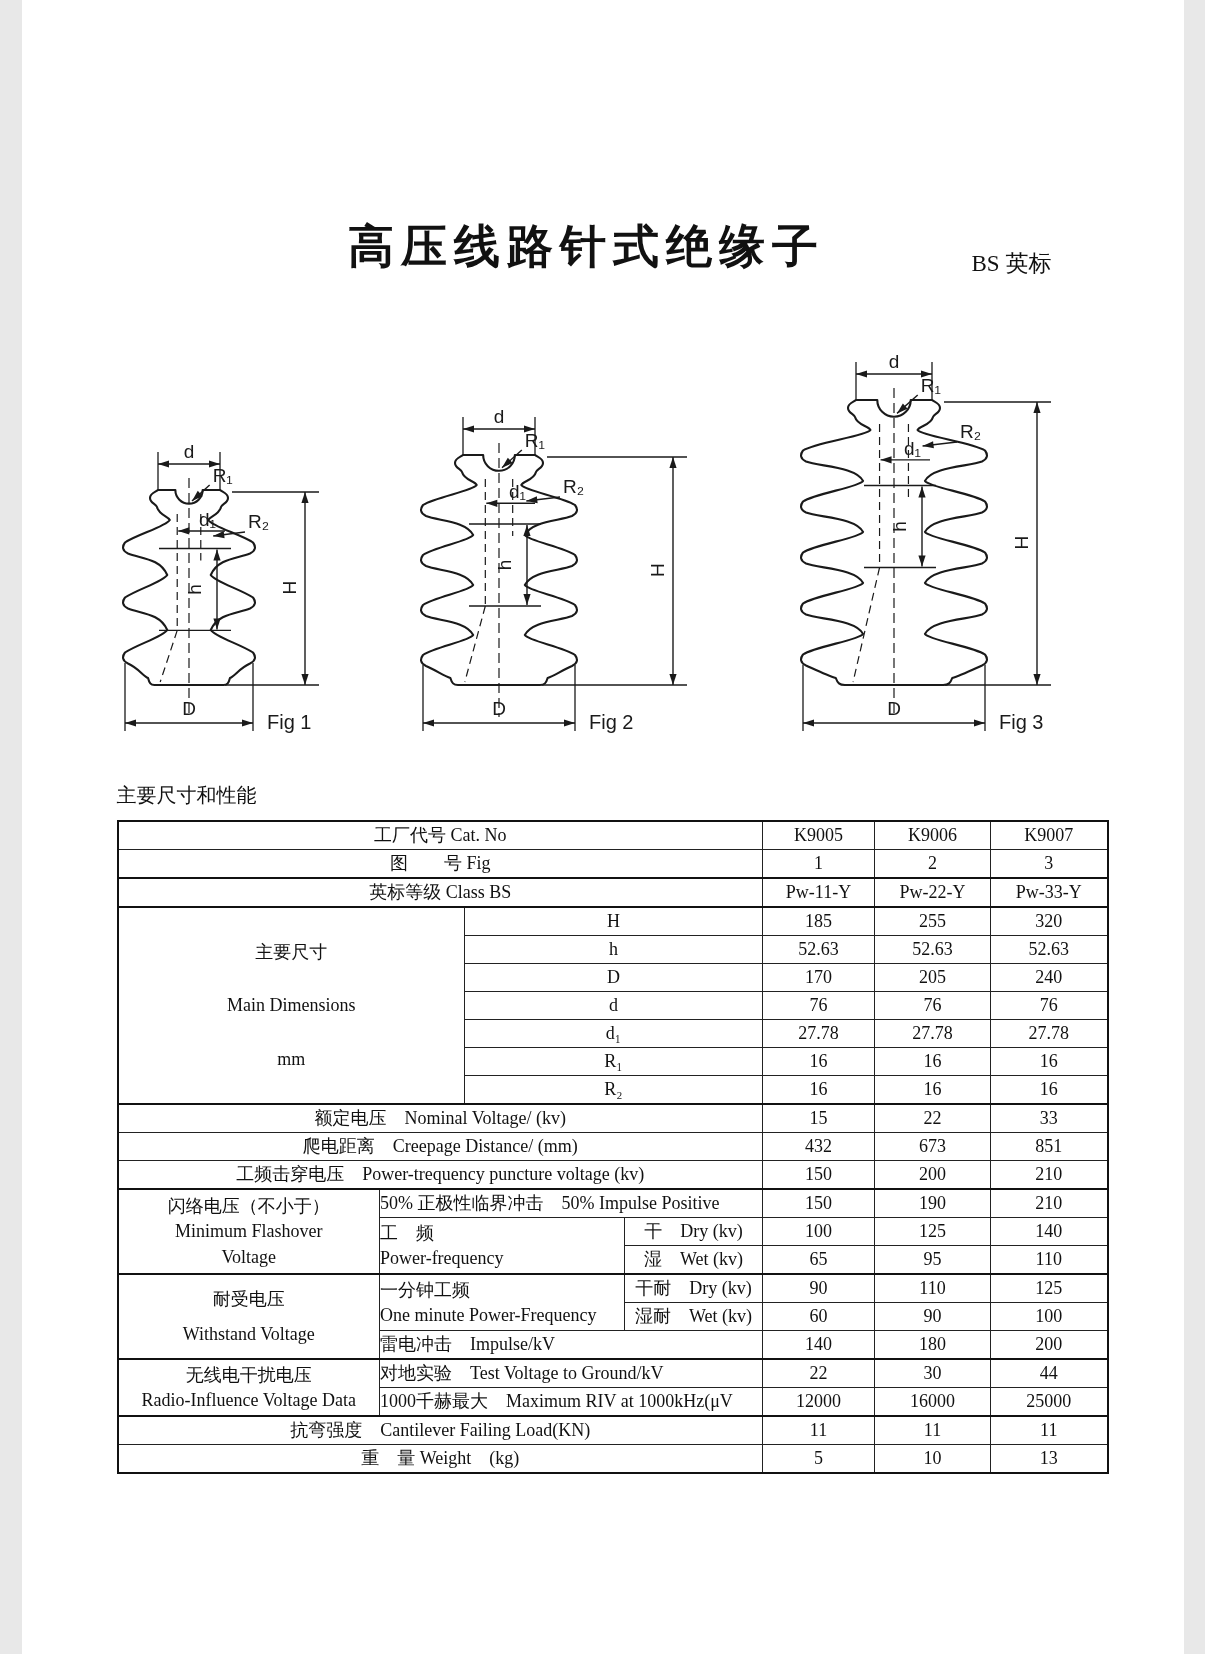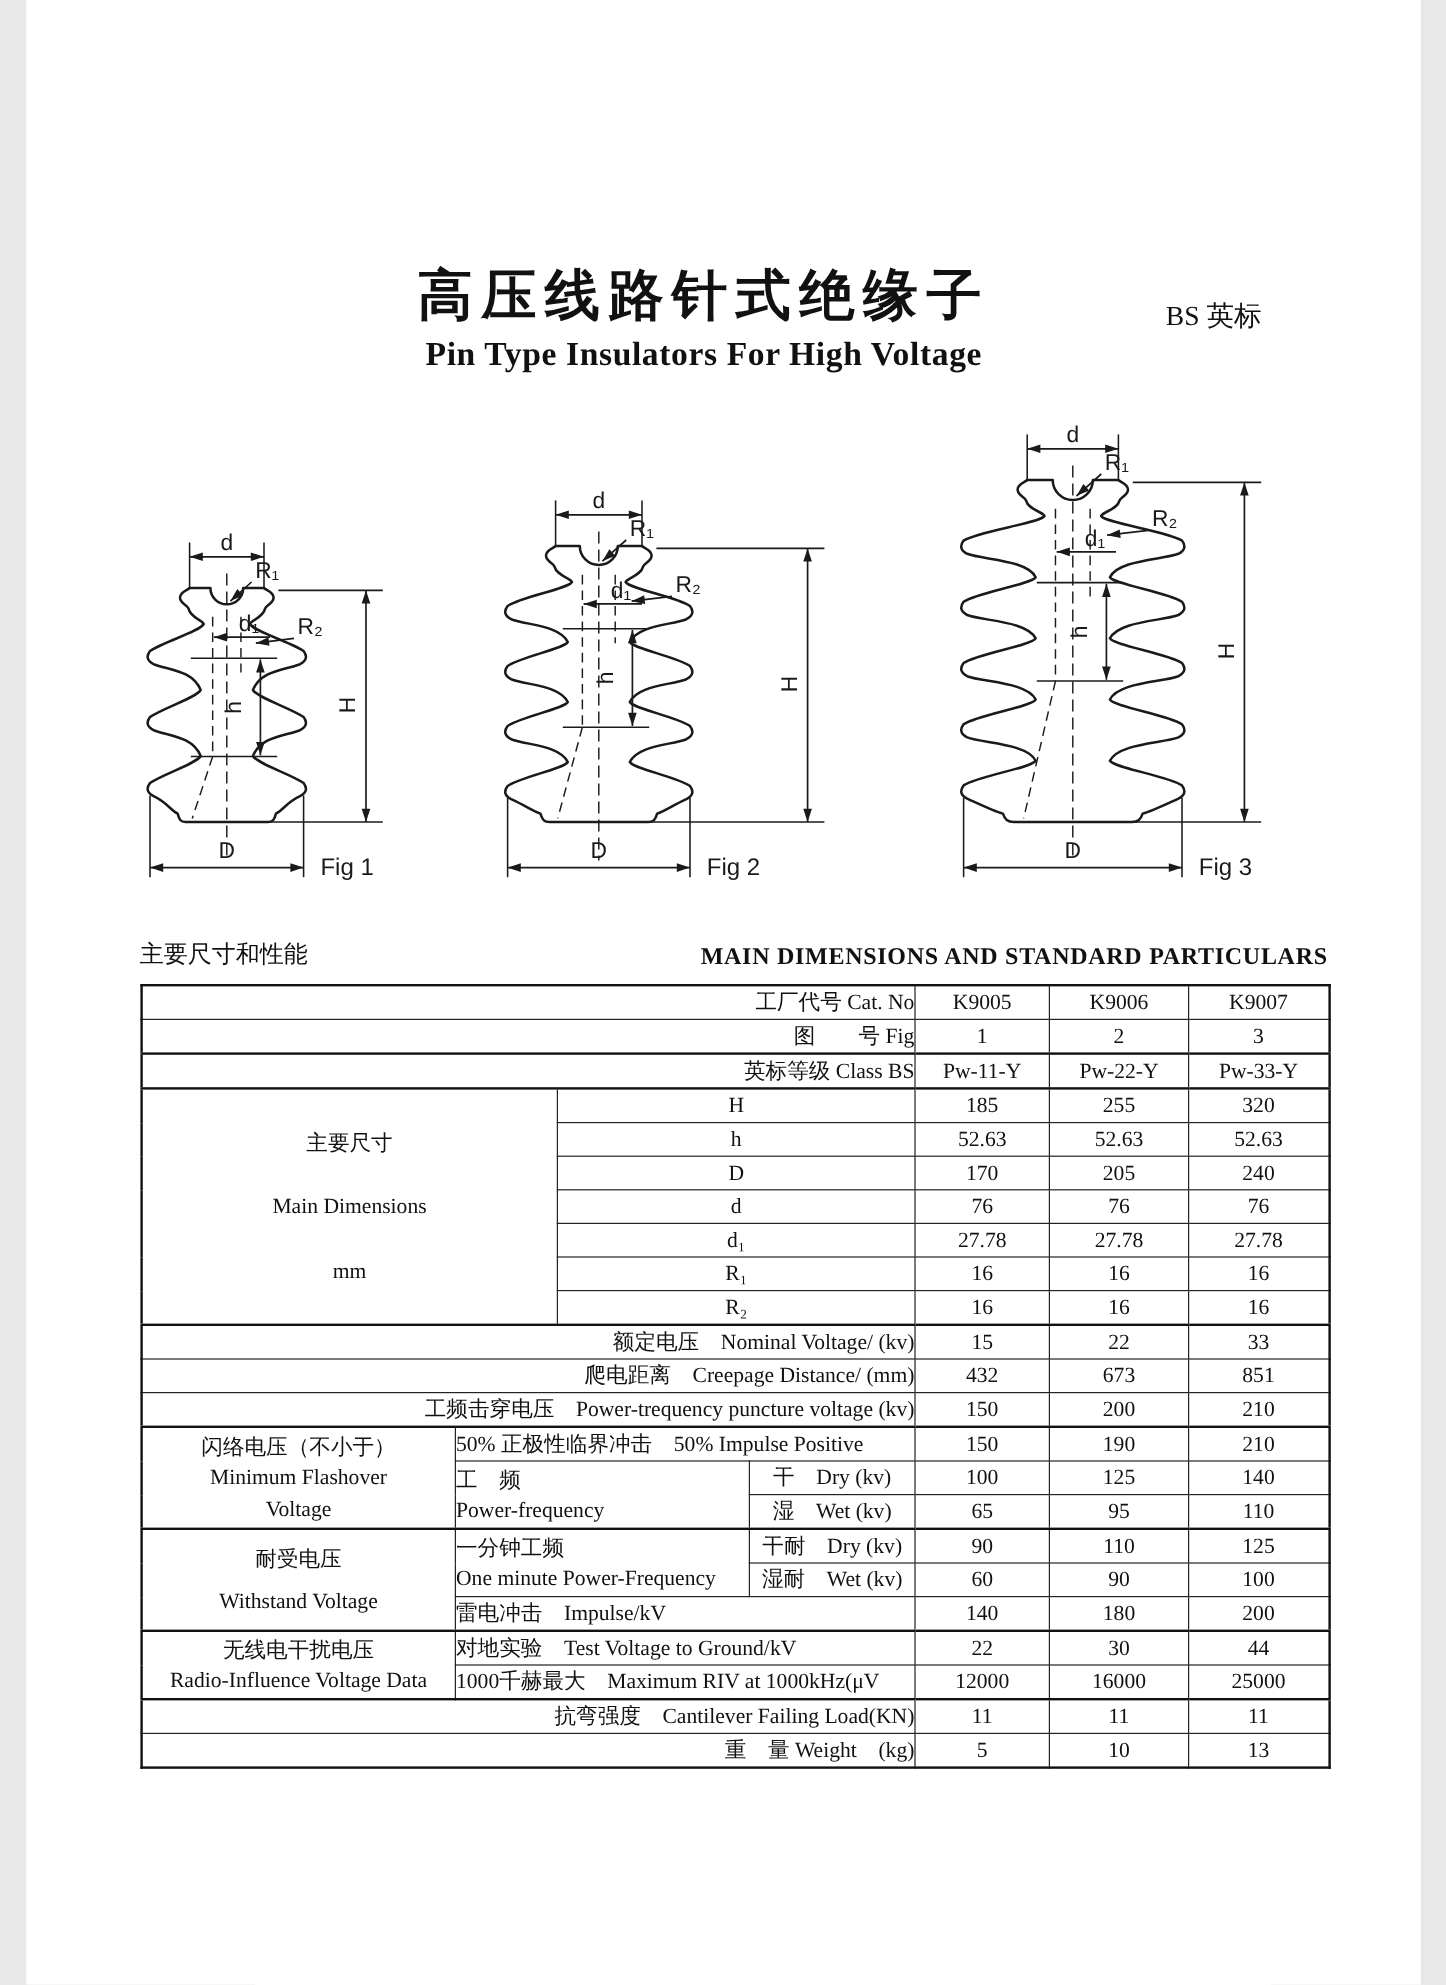--- a/index.html
+++ b/index.html
@@ -16,35 +16,34 @@
   svg text{font-family:"Liberation Sans","DejaVu Sans",sans-serif;fill:#1a1a1a;}
   .tcap{position:absolute;left:95px;top:782px;width:990px;display:flex;
         justify-content:space-between;align-items:flex-end;}
   .tcap-zh{font-size:20px;}
   .tcap-en{font-size:20px;font-weight:bold;letter-spacing:0.6px;}
   table.specs{position:absolute;left:95px;top:820px;width:990px;border-collapse:collapse;
         table-layout:fixed;border:2.6px solid #111;}
   table.specs td{border:1.4px solid #222;height:27px;padding:0;font-size:18px;line-height:1.12;
         overflow:hidden;vertical-align:middle;}
   tr.sep > td{border-top:2.4px solid #111;}
-  td.lbl{padding-left:13px;text-align:right;}
+  td.lbl{padding-left:13px;text-align:center;}
   td.ctr{text-align:center;}
   td.val{text-align:center;}
   td.pad{padding-left:14px;text-align:left;}
   .vspread{display:flex;flex-direction:column;justify-content:space-evenly;height:100%;text-align:center;}
   .two{display:flex;flex-direction:column;justify-content:space-evenly;height:100%;text-align:left;}
 </style>
 </head>
 <body>
 
 <div class="page">
 
   <div class="titles">
     <h1 class="title-zh">高压线路针式绝缘子</h1>
-    <h2 class="title-en">Pin Type Insulators For High Voltage</h2>
   </div>
   <div class="badge">BS 英标</div>
 
   <svg class="fig" id="fig-svg-0" width="260" height="302" viewBox="0 0 260 302">
       <path d="M 120 52 C 122 54 128 55 128 60 C 128 65 122 66 121 69 C 119 77 110.22 78 108.22 82 C 112.22 88.6 141 96.5 153 104.5 C 156 108.5 156 112.5 150 115.5 C 137 120.5 117.76 120.5 110.76 137 C 114.76 143.6 141 151.5 153 159.5 C 156 163.5 156 167.5 150 170.5 C 137 175.5 117.76 175.5 110.76 192 C 114.76 198.6 141 206.5 153 214.5 C 156 218.5 156 222.5 150 225.5 C 139 230.5 135.07999999999998 238 129.96 240 C 128.68 245 127.4 247 123.56 247 L 54.44 247 C 50.6 247 49.32 245 48.04 240 C 42.92 238 39 230.5 28 225.5 C 22 222.5 22 218.5 25 214.5 C 37 206.5 63.239999999999995 198.6 67.24 192 C 60.239999999999995 175.5 41 175.5 28 170.5 C 22 167.5 22 163.5 25 159.5 C 37 151.5 63.239999999999995 143.6 67.24 137 C 60.239999999999995 120.5 41 120.5 28 115.5 C 22 112.5 22 108.5 25 104.5 C 37 96.5 65.78 88.6 69.78 82 C 67.78 78 59 77 57 69 C 56 66 50 65 50 60 C 50 55 56 54 58 52 L 75.36 52 A 13.64 13.64 0 0 0 102.64 52 L 120 52 Z" fill="#fff" stroke="#1a1a1a" stroke-width="2.1" stroke-linejoin="round"></path>
       <line x1="89" y1="40" x2="89" y2="279" stroke="#1a1a1a" stroke-width="1.2" stroke-dasharray="10 5"></line>
       <line x1="77.22" y1="76" x2="77.22" y2="192.39999999999998" stroke="#1a1a1a" stroke-width="1.2" stroke-dasharray="8 5"></line>
       <line x1="100.78" y1="76" x2="100.78" y2="122.5" stroke="#1a1a1a" stroke-width="1.2" stroke-dasharray="8 5"></line>
       <line x1="77.22" y1="192.39999999999998" x2="60.2" y2="244" stroke="#1a1a1a" stroke-width="1.2" stroke-dasharray="8 5"></line>
       <line x1="59" y1="110.5" x2="131" y2="110.5" stroke="#1a1a1a" stroke-width="1.3"></line>
@@ -160,21 +159,20 @@
       <line x1="211" y1="322.6" x2="211" y2="389" stroke="#1a1a1a" stroke-width="1.3"></line>
       <line x1="29" y1="381" x2="211" y2="381" stroke="#1a1a1a" stroke-width="1.4"></line>
       <polygon points="211,381 200,377.4 200,384.6" fill="#1a1a1a"></polygon>
       <polygon points="29,381 40,384.6 40,377.4" fill="#1a1a1a"></polygon>
       <text x="120" y="373" text-anchor="middle" font-size="19">D</text>
       <text x="225" y="387" text-anchor="start" font-size="20">Fig 3</text>
     </svg>
 
   <div class="tcap">
     <span class="tcap-zh">主要尺寸和性能</span>
-    <span class="tcap-en">MAIN DIMENSIONS AND STANDARD PARTICULARS</span>
   </div>
 
   <table class="specs">
     <colgroup>
         <col style="width:262px">
         <col style="width:85px">
         <col style="width:160px">
         <col style="width:138px">
         <col style="width:112px">
         <col style="width:116px">

